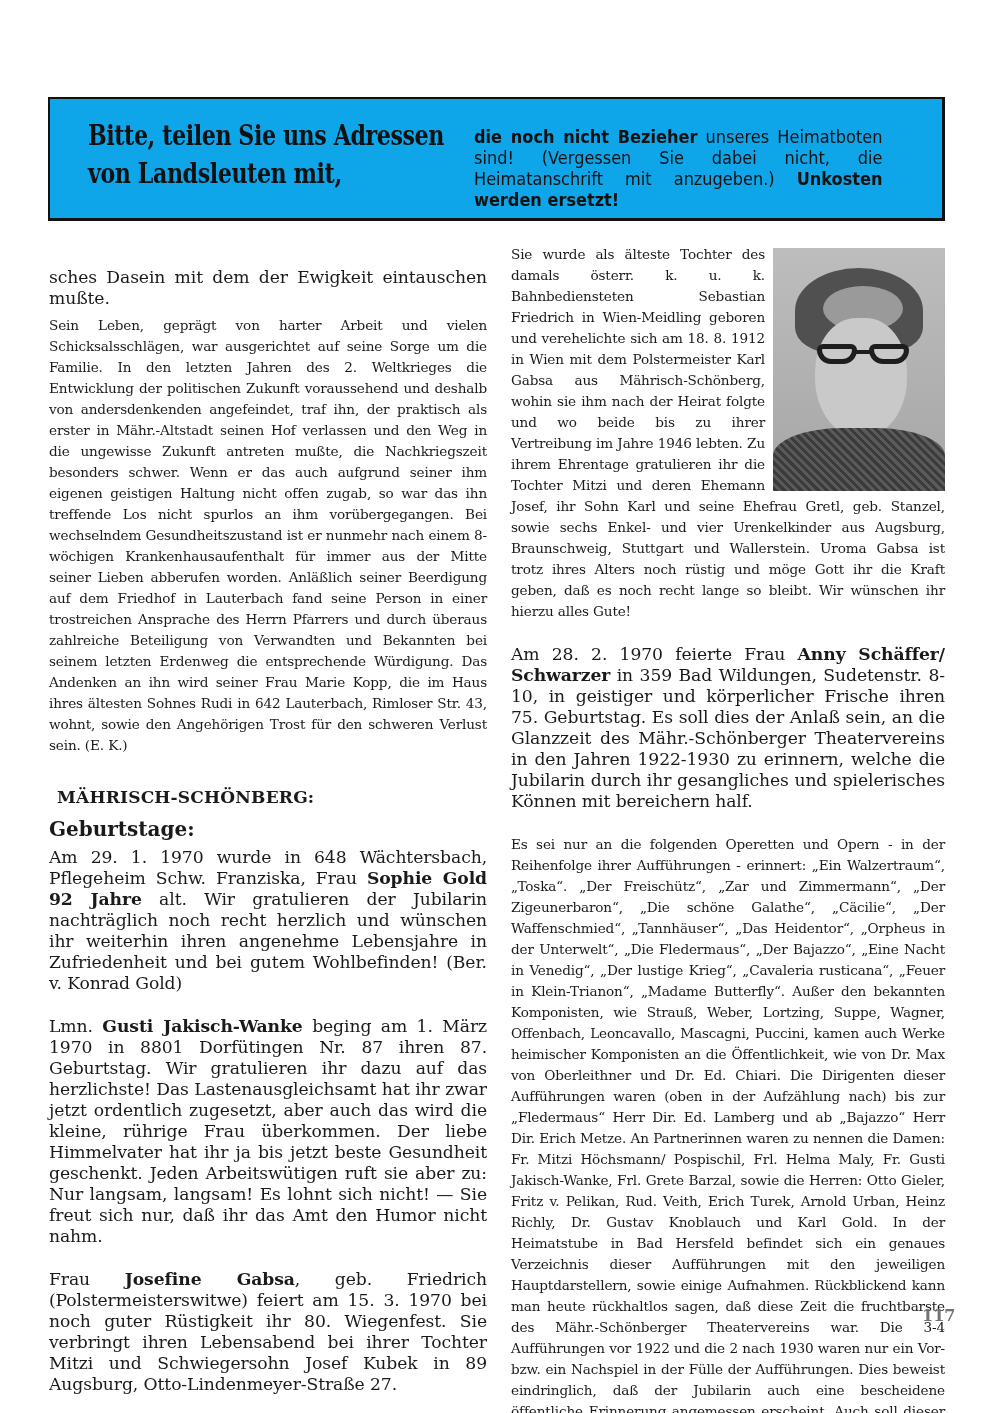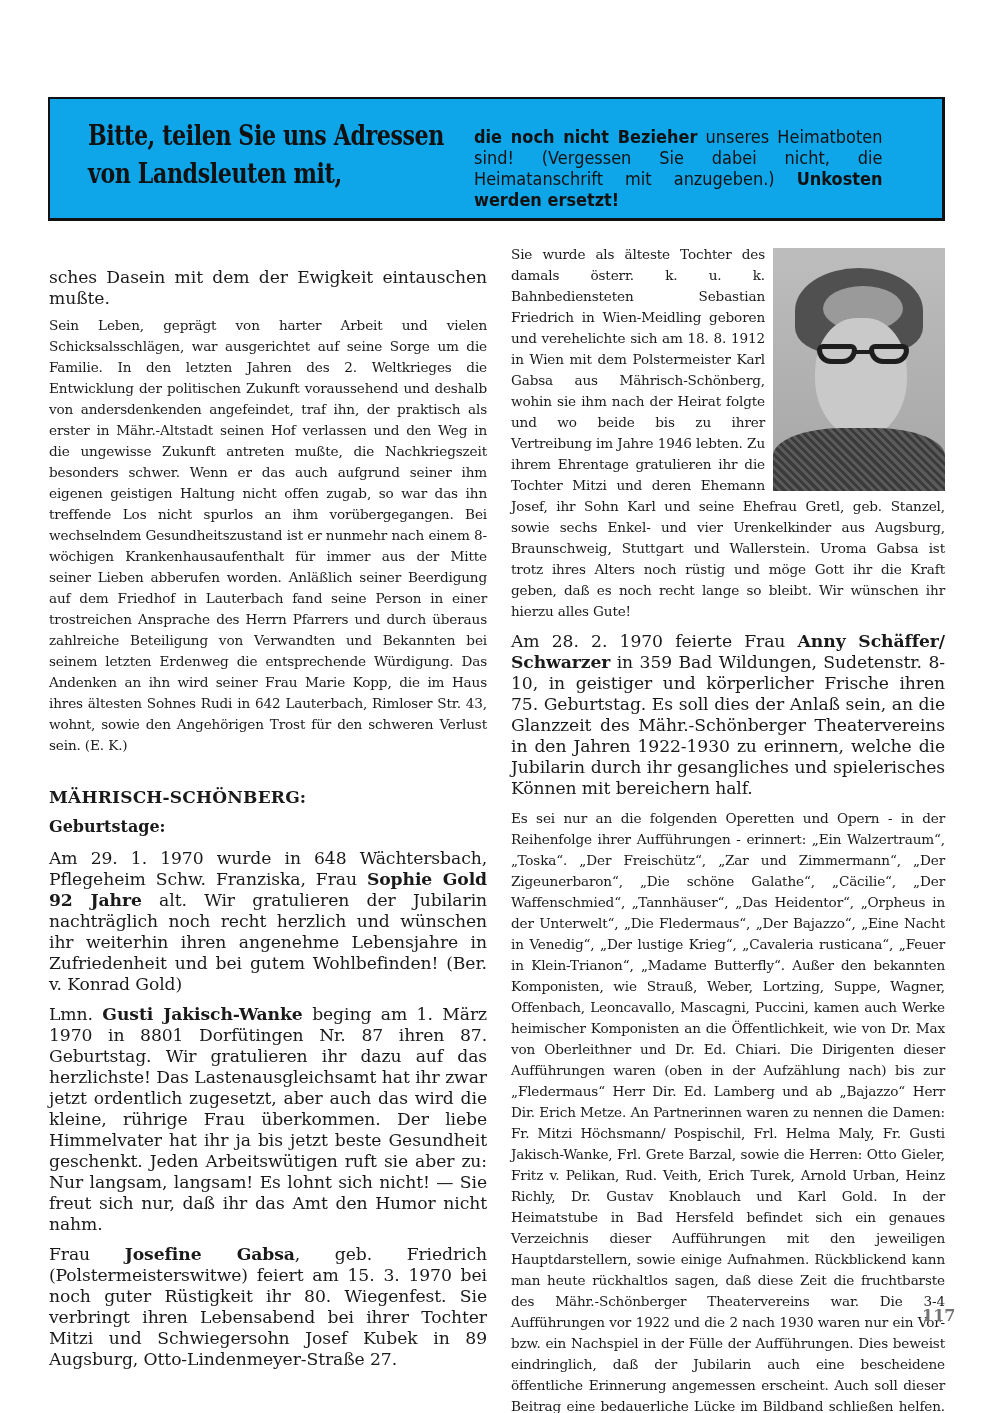--- a/index.html
+++ b/index.html
@@ -29,23 +29,23 @@
   .col-left { left: 49px; width: 438px; }
   .col-right { left: 511px; width: 434px; }
 
   .big { font-family: "DejaVu Serif", serif; font-size: 17.2px; line-height: 21px; text-align: justify; margin: 0; letter-spacing: -0.1px; }
   .small { font-family: "DejaVu Serif", serif; font-size: 13.6px; line-height: 21px; text-align: justify; margin: 0; letter-spacing: -0.15px; }
   .big b, .small b { font-weight: bold; }
 
   .p-intro { margin-bottom: 6px; margin-top: 23px; }
   .p-obit { margin-bottom: 0; }
 
-  .section-head { font-family: "DejaVu Serif", serif; font-weight: bold; font-size: 17px; margin: 31px 0 0 0; letter-spacing: 0.2px; }
-  .sub-head { font-family: "DejaVu Serif", serif; font-weight: bold; font-size: 16px; margin: 10px 0 12px 0; }
-  .gap { margin-top: 9px; }
+  .section-head { font-family: "DejaVu Serif", serif; font-weight: bold; font-size: 17px; margin: 31px 0 0 8px; letter-spacing: 0.2px; }
+  .sub-head { font-family: "DejaVu Serif", serif; font-weight: bold; font-size: 20px; margin: 10px 0 6px 0; }
+  .gap { margin-top: 22px; }
 
   
   .photo-wrap { float: right; width: 172px; height: 243px; margin: 4px 0 2px 8px; }
   .photo {
     width: 172px; height: 243px; position: relative; overflow: hidden;
     background:
       radial-gradient(ellipse 40% 22% at 50% 42%, #cfcfcf 0%, #b8b8b8 60%, transparent 62%),
       radial-gradient(ellipse 55% 35% at 50% 30%, #3f3f3f 0%, #4a4a4a 55%, transparent 58%),
       radial-gradient(ellipse 70% 40% at 50% 100%, #3a3a3a 0%, #444 60%, transparent 62%),
       linear-gradient(180deg, #bdbdbd 0%, #a6a6a6 100%);

